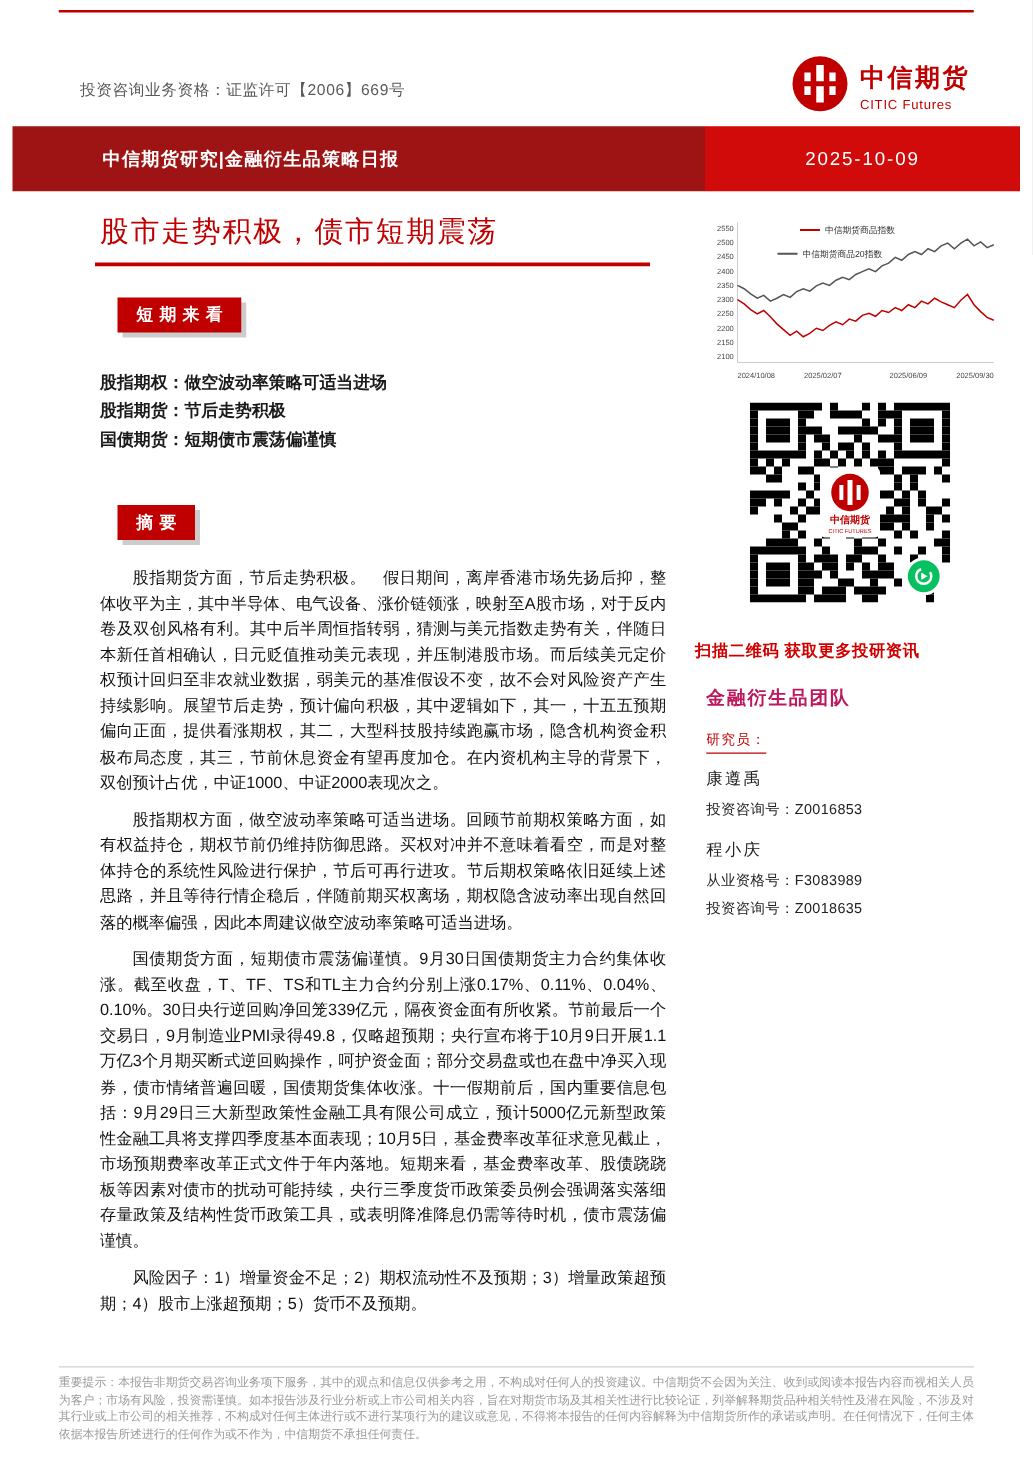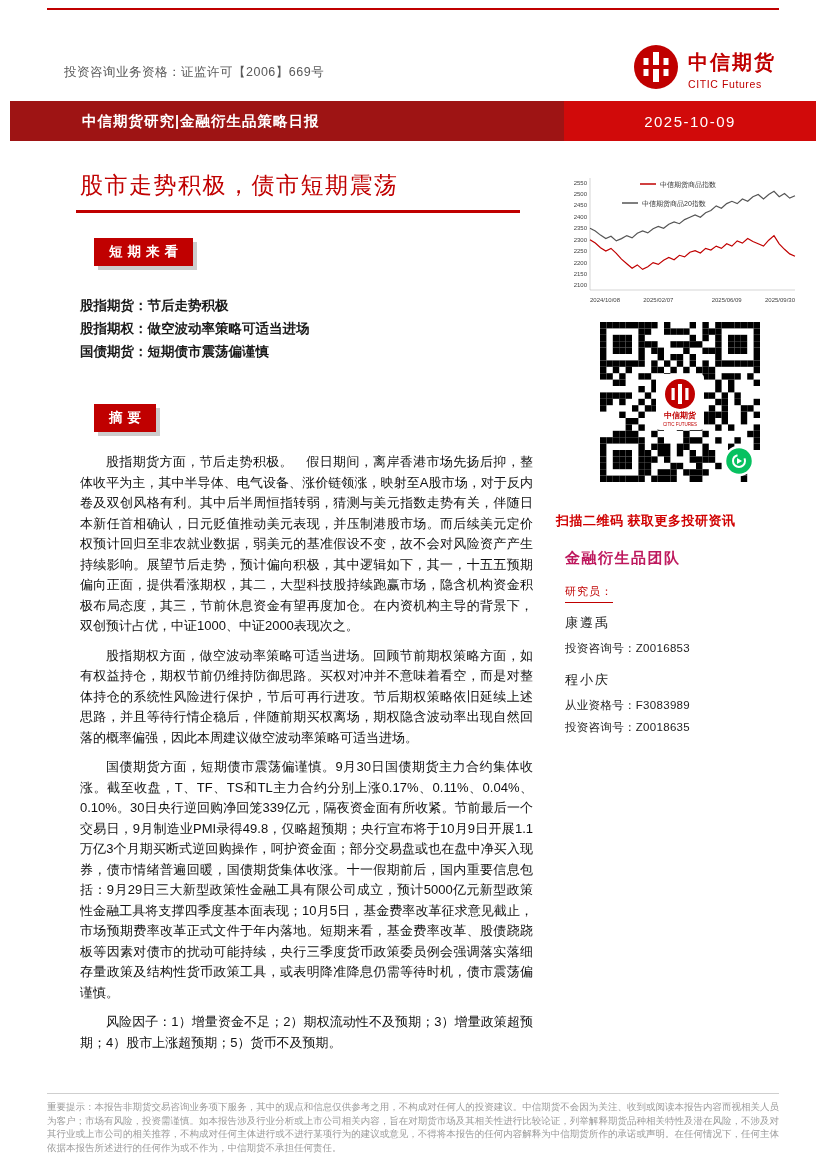--- a/index.html
+++ b/index.html
@@ -7,21 +7,21 @@
   body{font-family:"Liberation Sans","DejaVu Sans",sans-serif}
   .page{position:relative;width:826px;height:1169px;background:#fff;margin:0 auto;overflow:hidden}
 
   .topline{position:absolute;left:47px;right:47px;top:8px;height:2px;background:#C00000}
 
   .qual{position:absolute;left:64px;top:64px;font-size:12.5px;color:#595959;letter-spacing:.5px}
   .logo{position:absolute;right:50px;top:44px;display:flex;align-items:center;gap:9px}
   .logo-text .cn{font-size:20px;font-weight:bold;color:#C00000;letter-spacing:2px}
   .logo-text .en{font-size:10.5px;color:#C00000;letter-spacing:.6px;margin-top:2px}
 
-  .banner{position:absolute;left:10px;right:10px;top:101px;height:40px;display:flex}
+  .banner{position:absolute;left:10px;right:10px;top:101px;height:52px;display:flex}
   .banner-left{flex:1;background:#9E1414;color:#fff;font-size:14.5px;font-weight:bold;display:flex;align-items:center;padding-left:72px;letter-spacing:1px}
   .banner-right{width:252px;background:#D10A0A;color:#fff;font-size:15px;font-weight:normal;display:flex;align-items:center;justify-content:center;letter-spacing:1.5px}
 
   .title{position:absolute;left:80px;top:170px;font-size:23px;font-weight:normal;color:#C00000;letter-spacing:1.5px}
   .title-underline{position:absolute;left:76px;top:210px;width:444px;height:3px;background:#C00000}
 
   .badge{position:absolute;background:#C00000;color:#fff;font-size:13.5px;font-weight:bold;letter-spacing:5px;padding:5px 10px 5px 15px;box-shadow:4px 4px 0 rgba(110,110,110,.35)}
   #badge-highlights{left:94px;top:238px}
   #badge-abstract{left:94px;top:404px}
 
@@ -74,22 +74,22 @@
   <div class="banner">
     <div class="banner-left">中信期货研究|金融衍生品策略日报</div>
     <div class="banner-right">2025-10-09</div>
   </div>
 
   <h1 class="title">股市走势积极，债市短期震荡</h1>
   <div class="title-underline"></div>
 
   <div class="badge" id="badge-highlights">短期来看</div>
   <div class="highlights" id="highlights">
+      <div class="hl-line">股指期权：做空波动率策略可适当进场</div>
       <div class="hl-line">股指期货：节后走势积极</div>
-      <div class="hl-line">股指期权：做空波动率策略可适当进场</div>
       <div class="hl-line">国债期货：短期债市震荡偏谨慎</div>
     </div>
 
   <div class="badge" id="badge-abstract">摘要</div>
   <div class="paragraphs" id="paragraphs">
       <p>股指期货方面，节后走势积极。　假日期间，离岸香港市场先扬后抑，整体收平为主，其中半导体、电气设备、涨价链领涨，映射至A股市场，对于反内卷及双创风格有利。其中后半周恒指转弱，猜测与美元指数走势有关，伴随日本新任首相确认，日元贬值推动美元表现，并压制港股市场。而后续美元定价权预计回归至非农就业数据，弱美元的基准假设不变，故不会对风险资产产生持续影响。展望节后走势，预计偏向积极，其中逻辑如下，其一，十五五预期偏向正面，提供看涨期权，其二，大型科技股持续跑赢市场，隐含机构资金积极布局态度，其三，节前休息资金有望再度加仓。在内资机构主导的背景下，双创预计占优，中证1000、中证2000表现次之。</p>
       <p>股指期权方面，做空波动率策略可适当进场。回顾节前期权策略方面，如有权益持仓，期权节前仍维持防御思路。买权对冲并不意味着看空，而是对整体持仓的系统性风险进行保护，节后可再行进攻。节后期权策略依旧延续上述思路，并且等待行情企稳后，伴随前期买权离场，期权隐含波动率出现自然回落的概率偏强，因此本周建议做空波动率策略可适当进场。</p>
       <p>国债期货方面，短期债市震荡偏谨慎。9月30日国债期货主力合约集体收涨。截至收盘，T、TF、TS和TL主力合约分别上涨0.17%、0.11%、0.04%、0.10%。30日央行逆回购净回笼339亿元，隔夜资金面有所收紧。节前最后一个交易日，9月制造业PMI录得49.8，仅略超预期；央行宣布将于10月9日开展1.1万亿3个月期买断式逆回购操作，呵护资金面；部分交易盘或也在盘中净买入现券，债市情绪普遍回暖，国债期货集体收涨。十一假期前后，国内重要信息包括：9月29日三大新型政策性金融工具有限公司成立，预计5000亿元新型政策性金融工具将支撑四季度基本面表现；10月5日，基金费率改革征求意见截止，市场预期费率改革正式文件于年内落地。短期来看，基金费率改革、股债跷跷板等因素对债市的扰动可能持续，央行三季度货币政策委员例会强调落实落细存量政策及结构性货币政策工具，或表明降准降息仍需等待时机，债市震荡偏谨慎。</p>
       <p>风险因子：1）增量资金不足；2）期权流动性不及预期；3）增量政策超预期；4）股市上涨超预期；5）货币不及预期。</p>
     </div>

